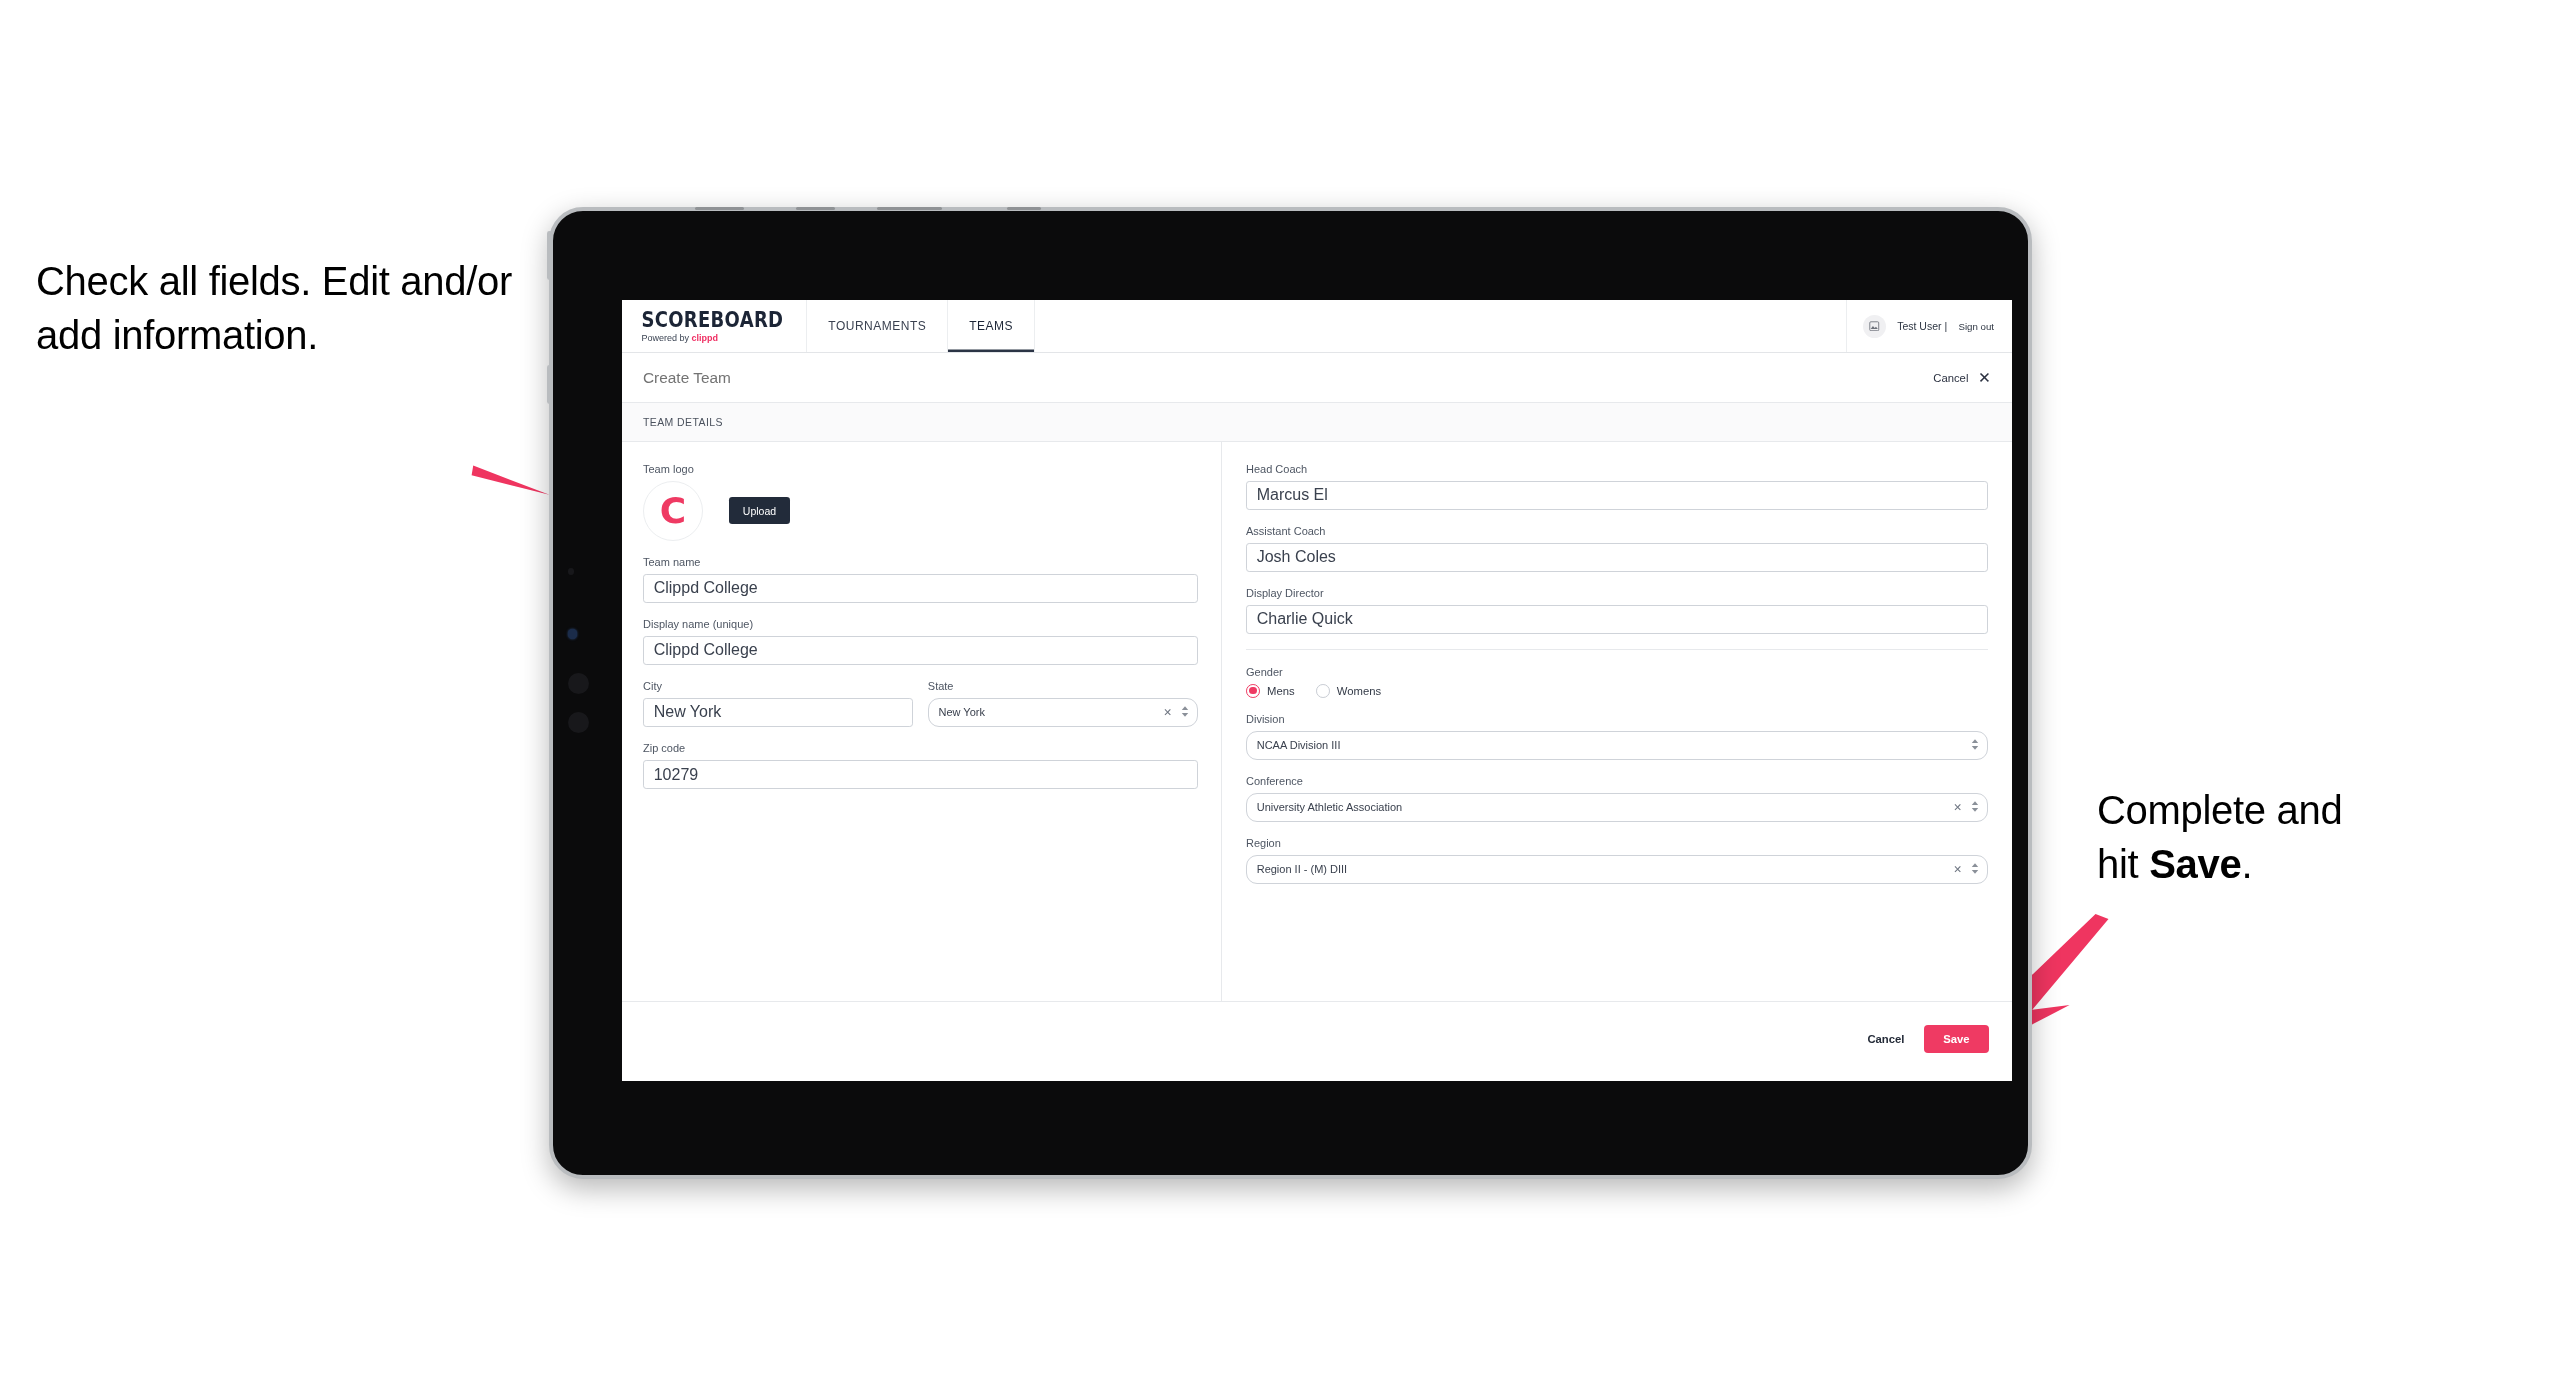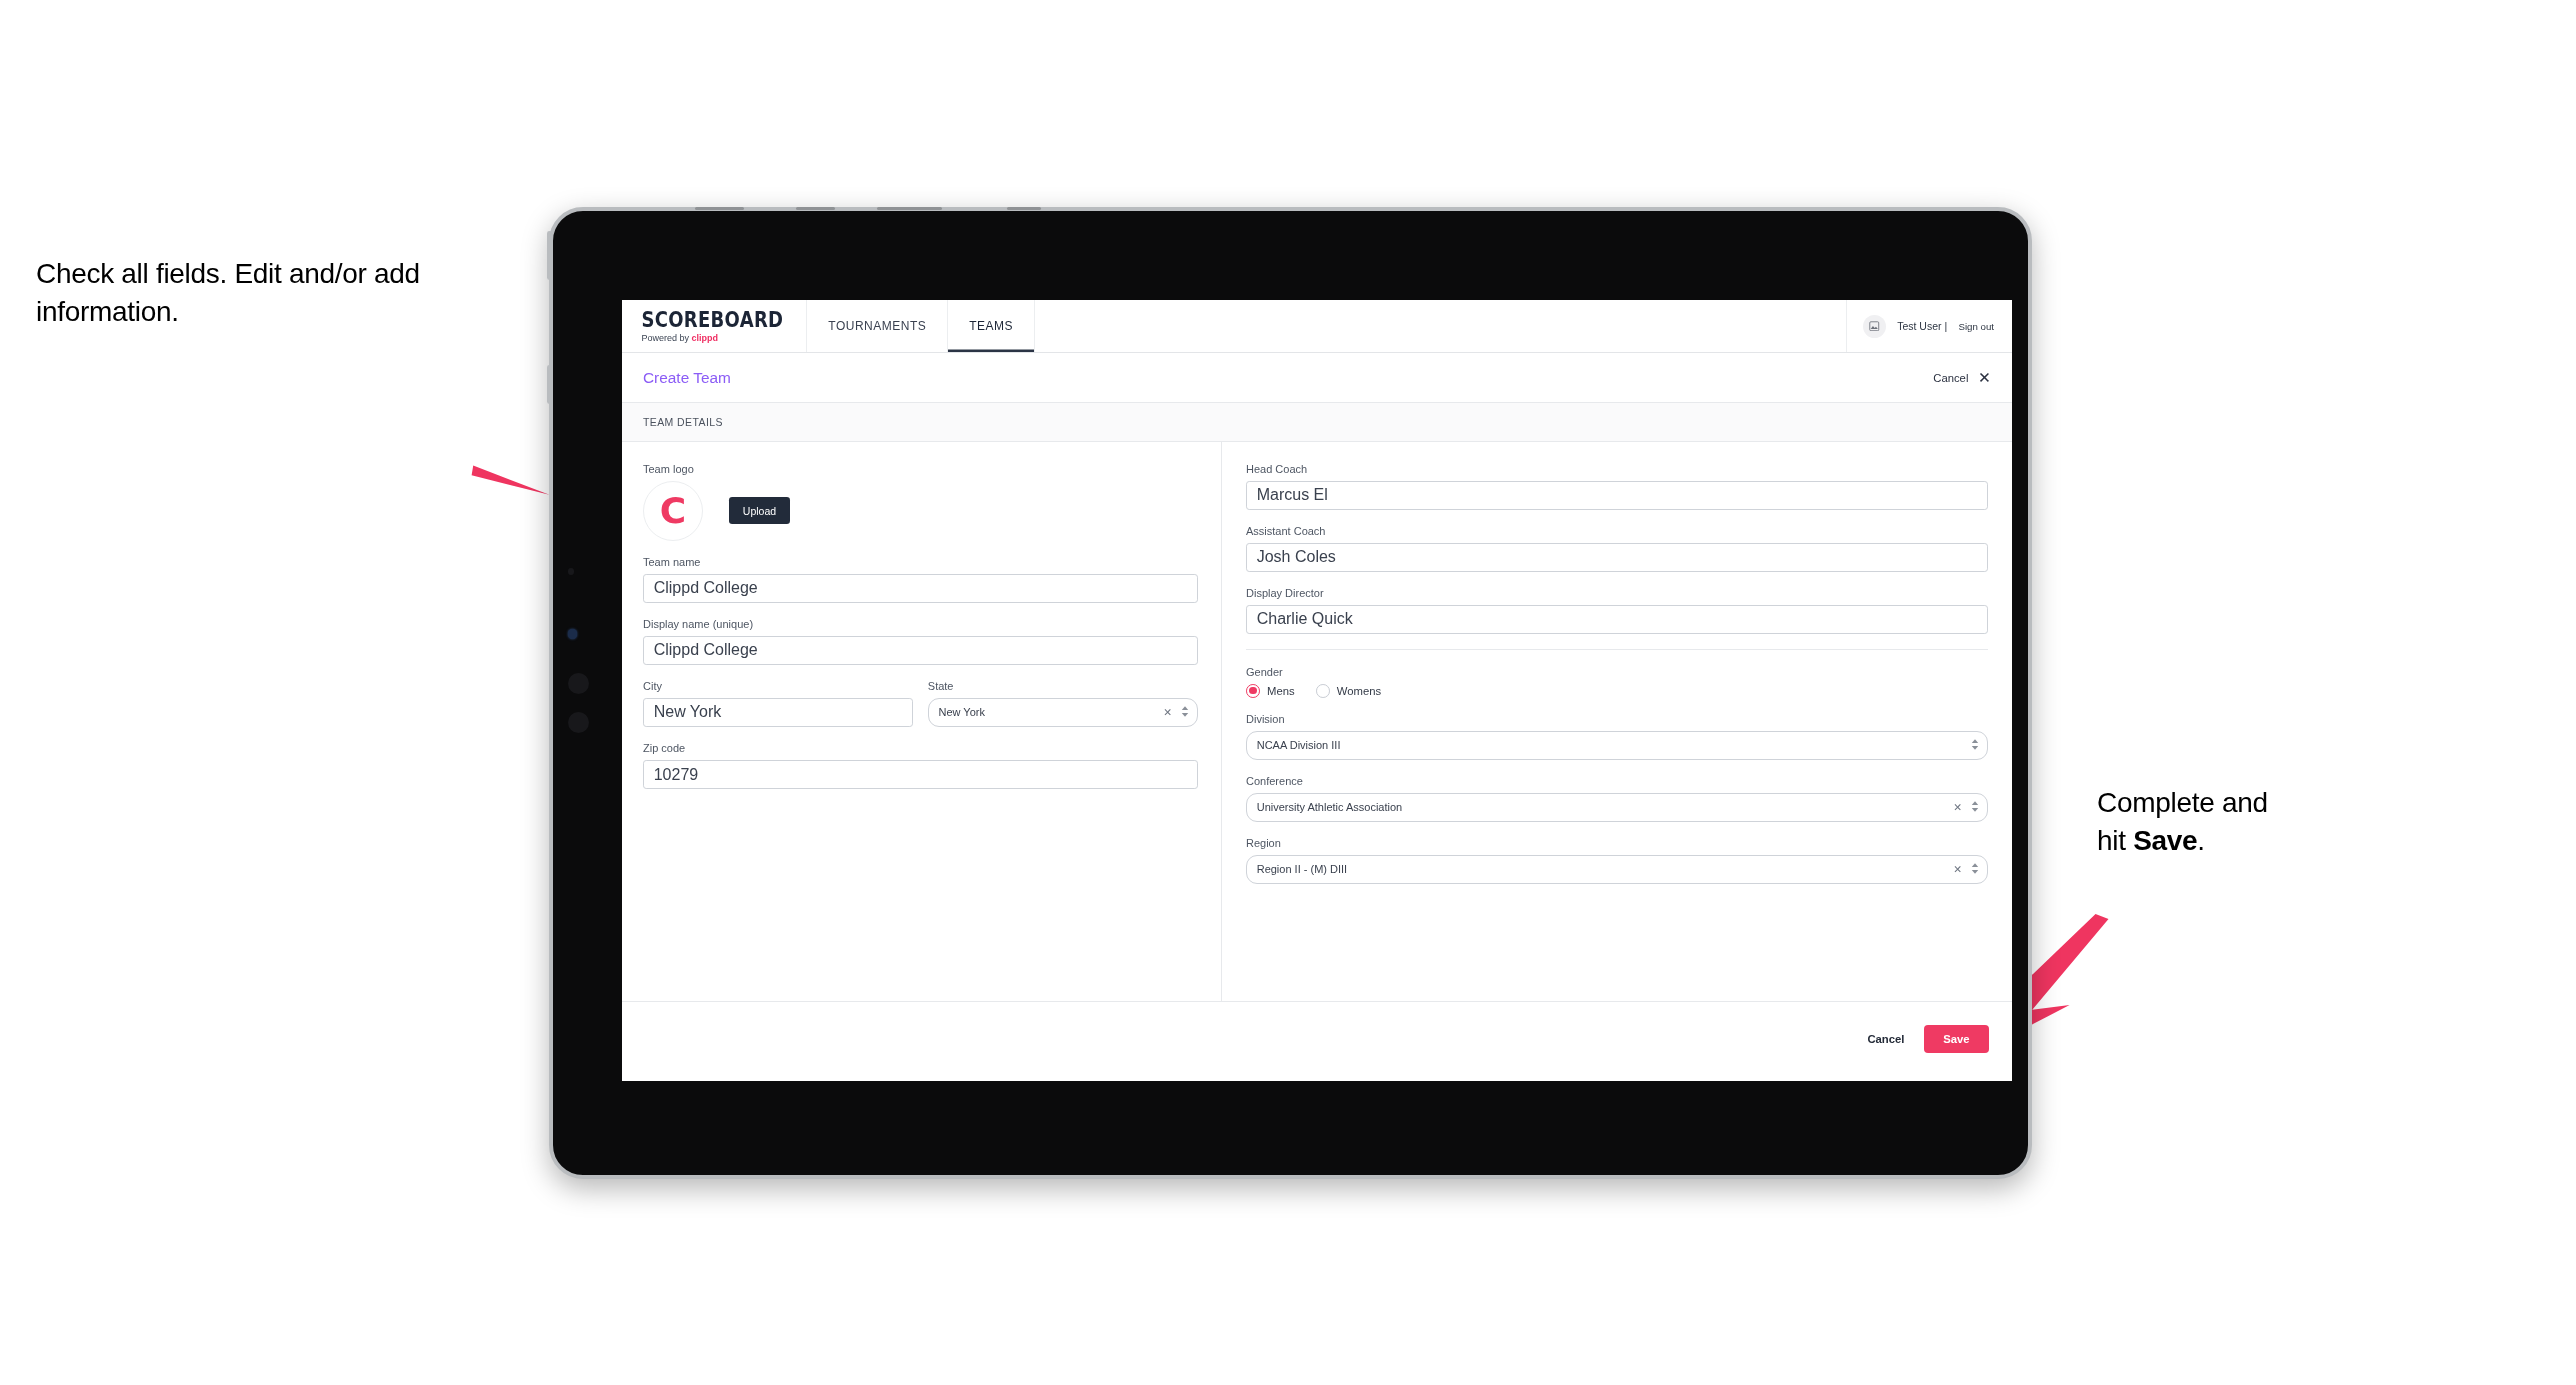--- a/index.html
+++ b/index.html
@@ -8,21 +8,21 @@
     background: #ffffff;
     font-family: "Liberation Sans", sans-serif;
     overflow: hidden;
   }
   #page { position: relative; width: 2576px; height: 1386px; background:#fff; }
 
   
   .annot {
     position: absolute;
     color: #000;
-    font-size: 28px;
+    font-size: 40px;
     line-height: 1.34;
     letter-spacing: -0.3px;
     font-weight: 400;
   }
   .annot.left { left: 36px; top: 255px; width: 486px; }
   .annot.right { left: 2097px; top: 784px; width: 421px; }
   .annot b { font-weight: 700; }
 
   .arrow-svg { position: absolute; pointer-events: none; }
 
@@ -100,21 +100,21 @@
   }
   .username { font-size: 10.5px; color:#2e3643; }
   .signout { font-size: 9.7px; color:#2e3643; cursor:pointer; }
 
   
   .pagehdr {
     height: 50px; display:flex; align-items:center;
     padding: 0 21px 0 21px; border-bottom: 0.8px solid #e7e9ec;
     background:#fff;
   }
-  .pagehdr h1 { font-size: 15.4px; font-weight: 400; color:#8b5cf6; }
+  .pagehdr h1 { font-size: 15.4px; font-weight: 400; color:#737373; }
   .pagehdr .spacer { flex:1; }
   .cancel-x { display:flex; align-items:center; gap:9.7px; cursor:pointer; }
   .cancel-x .lbl { font-size: 11.3px; color:#2b3140; }
   .cancel-x .xg { font-size: 15.4px; color:#2b3140; line-height:1; }
 
   
   .sectionbar {
     height: 39px; background:#fafafb;
     border-bottom: 0.8px solid #e7e9ec;
     display:flex; align-items:center; padding: 0 21px;

